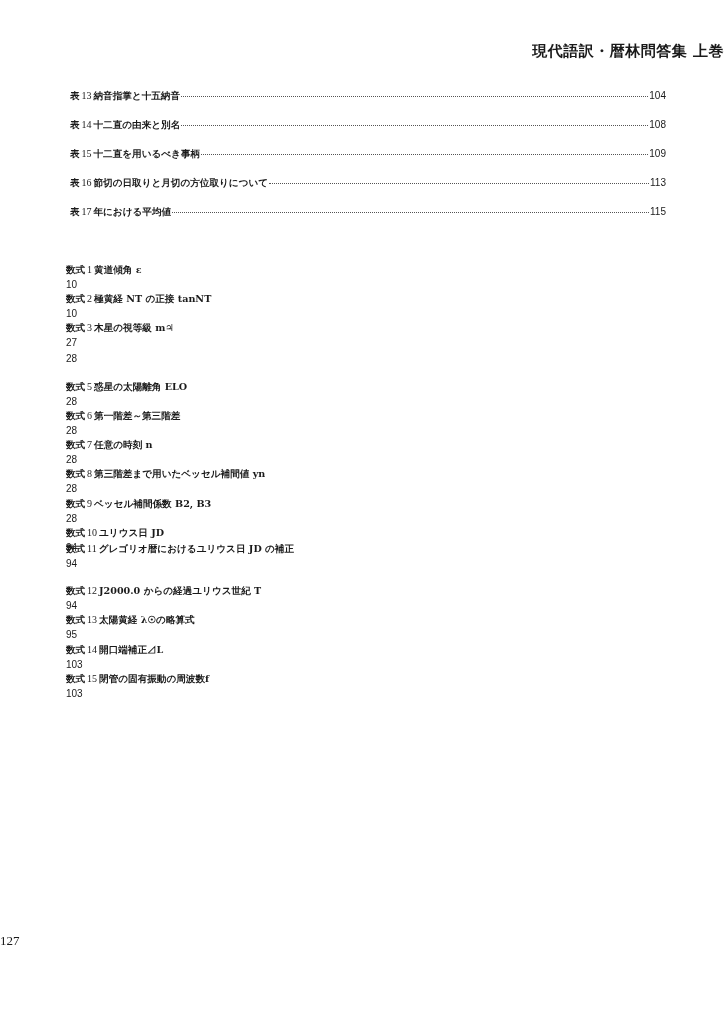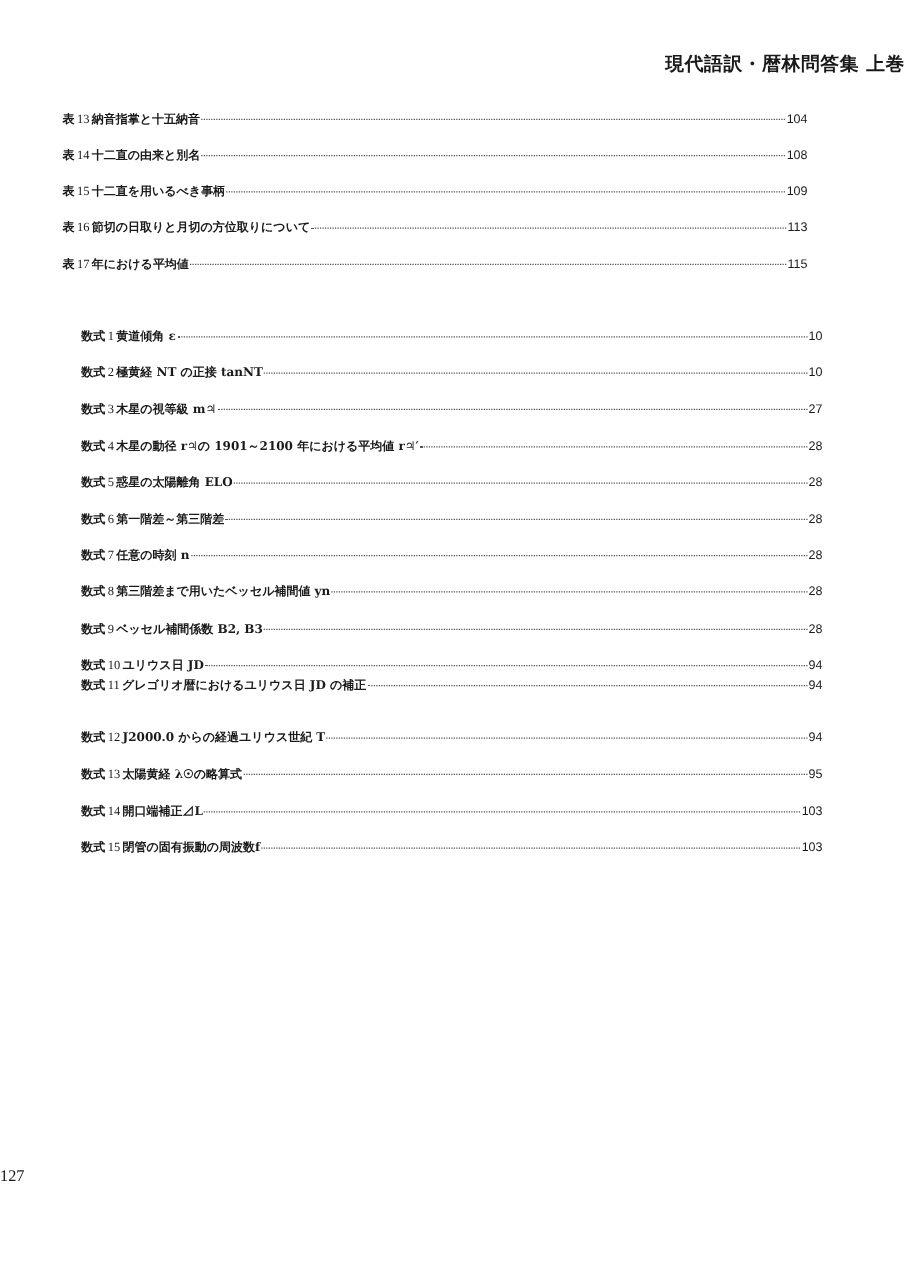--- a/index.html
+++ b/index.html
@@ -16,22 +16,22 @@
   .toc-entry {
     position: absolute; display: flex; align-items: baseline;
     font-size: 9.6px; height: 14px; line-height: 14px;
   }
   .toc-entry .label { white-space: nowrap; font-weight: bold; }
   .toc-entry .label .num { font-weight: normal; font-family: "Liberation Serif", serif; font-size: 10px; }
   .toc-entry .leader {
     flex: 1; margin: 0 1px; border-bottom: 1px dotted #555; height: 0; position: relative; top: -2px;
   }
   .toc-entry .page { white-space: nowrap; font-family: Liberation Sans, sans-serif; font-size: 10px; }
-  .tables .toc-entry { left: 50px; width: 596px; }
-  .equations .toc-entry { left: 65px; width: 593px; }
+  .tables .toc-entry { left: 70px; width: 596px; }
+  .equations .toc-entry { left: 65px; width: 593px; flex-direction: column; }
   .page-number {
     position: absolute; top: 933px; left: 0; width: 724px; text-align: left;
     font-family: "Liberation Serif", serif; font-size: 13px;
   }
 </style>
 </head>
 <body>
 
 <div class="page-title">現代語訳・暦林問答集 上巻</div>
 
@@ -73,21 +73,20 @@
     <span class="label"><span>数式</span> <span class="num">2</span> <span>極黄経 NT の正接 tanNT</span></span>
     <span class="leader"></span>
     <span class="page">10</span>
   </li>
   <li class="toc-entry" style="top:321px">
     <span class="label"><span>数式</span> <span class="num">3</span> <span>木星の視等級 m♃</span></span>
     <span class="leader"></span>
     <span class="page">27</span>
   </li>
   <li class="toc-entry" style="top:351px">
-    <span class="label"><span>数式</span> <span class="num">4</span> <span>木星の動径 r♃の 1901～2100 年における平均値 r♃′</span></span>
     <span class="leader"></span>
     <span class="page">28</span>
   </li>
   <li class="toc-entry" style="top:380px">
     <span class="label"><span>数式</span> <span class="num">5</span> <span>惑星の太陽離角 ELO</span></span>
     <span class="leader"></span>
     <span class="page">28</span>
   </li>
   <li class="toc-entry" style="top:409px">
     <span class="label"><span>数式</span> <span class="num">6</span> <span>第一階差～第三階差</span></span>

